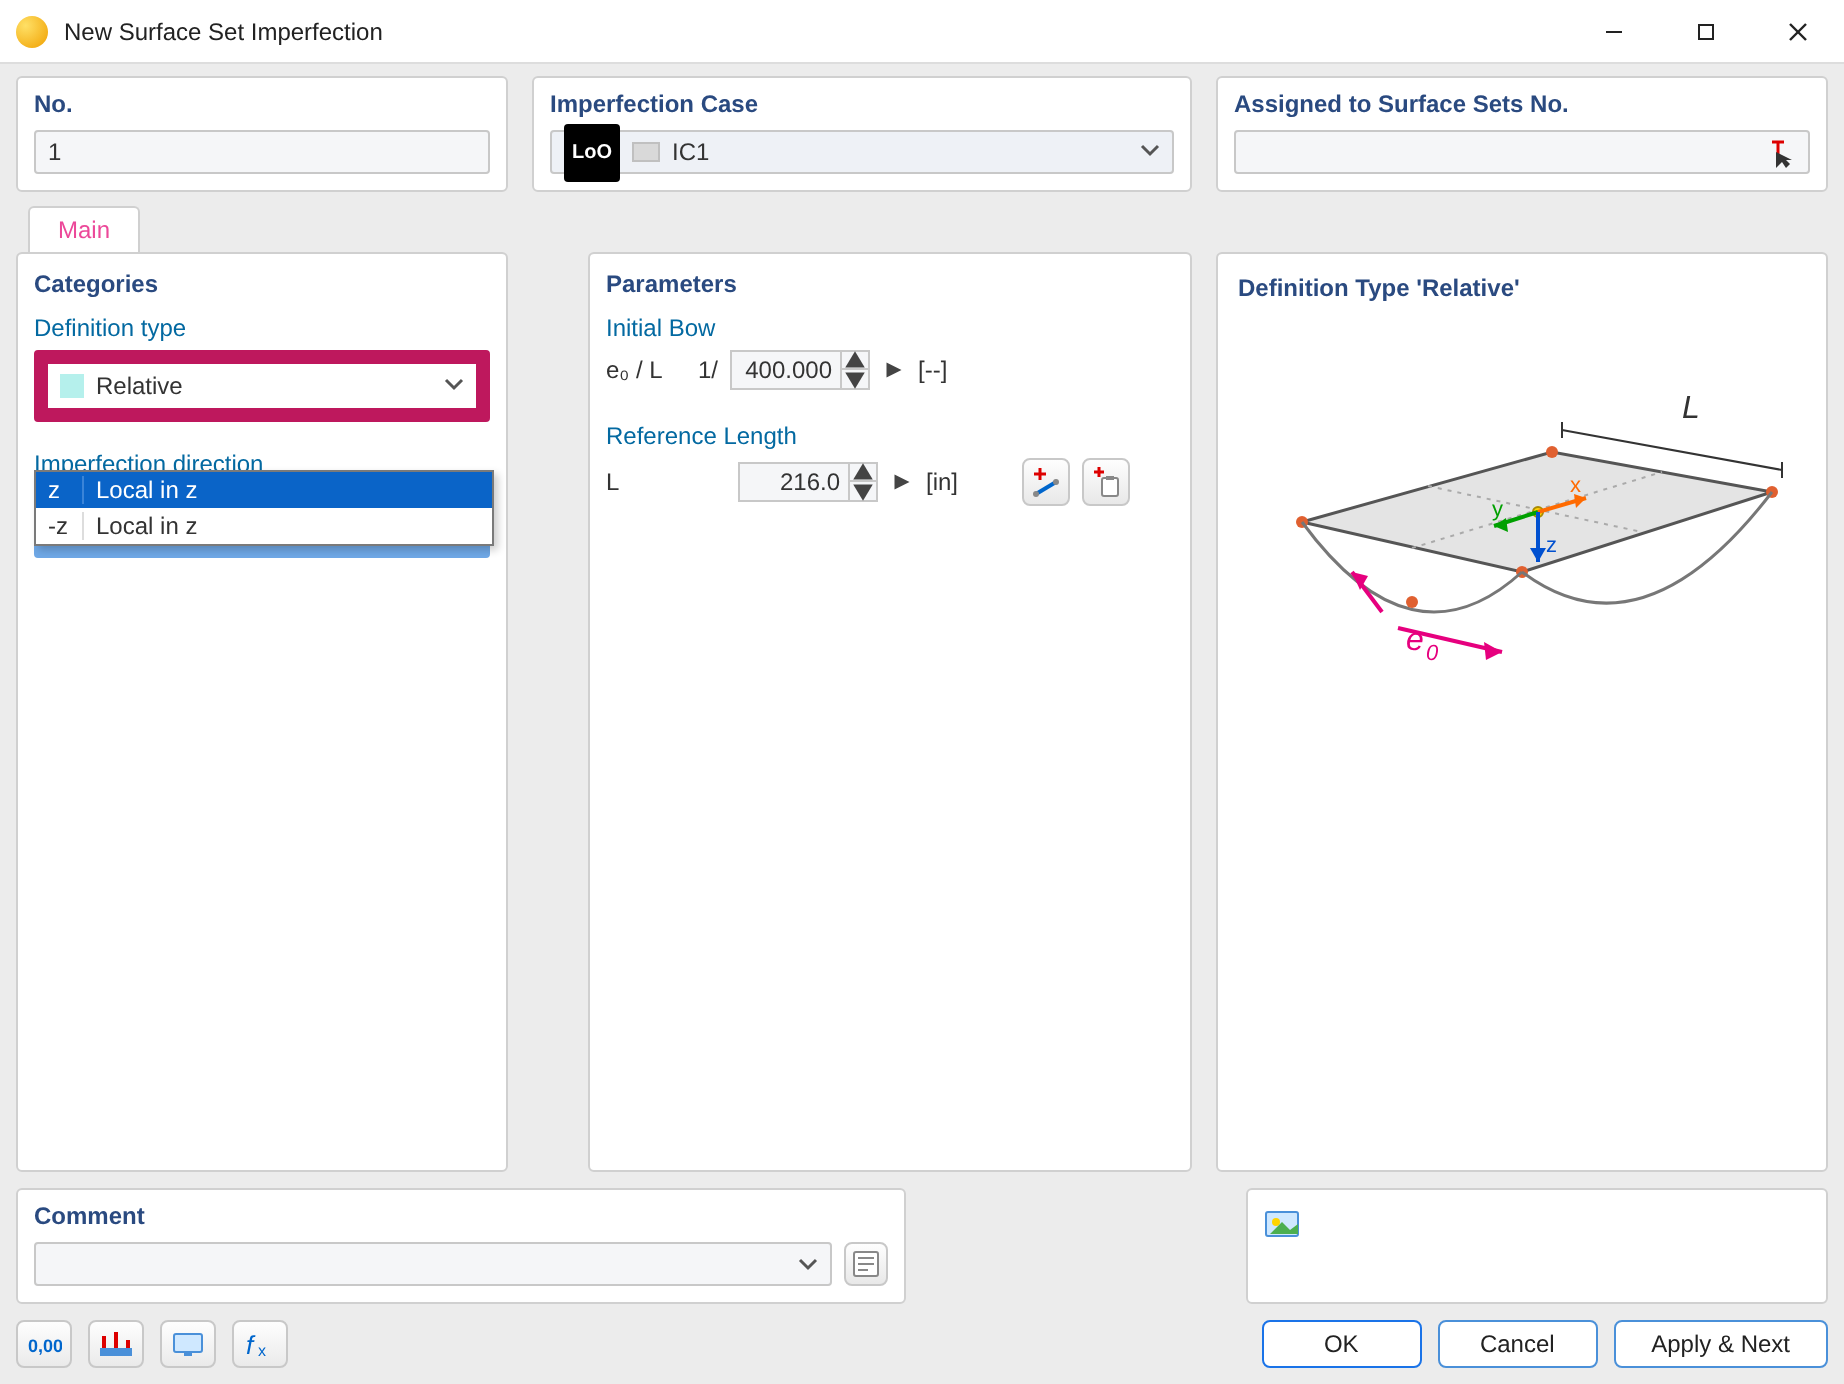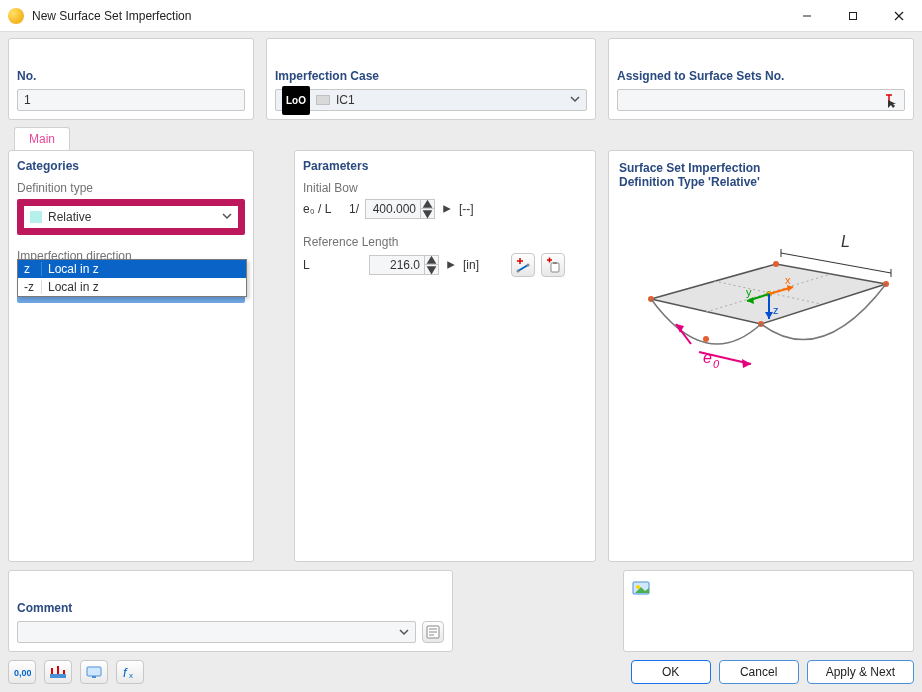--- a/index.html
+++ b/index.html
@@ -16,21 +16,21 @@
 
   
   .outer { position:absolute; top:32px; left:0; right:0; bottom:0; background:#ececec; padding:6px 8px 8px 8px; display:flex; flex-direction:column; }
 
   
   .toprow { display:flex; gap:12px; }
   .panel { background:#fff; border:1px solid #d0d0d0; border-radius:3px; padding:6px 8px 8px 8px; }
   .panel.top-no { width:246px; }
   .panel.top-case { flex:1; }
   .panel.top-assign { width:306px; }
-  .panel-title { color:#2a4a80; font-weight:600; font-size:12px; margin-bottom:6px;margin-top:24px; }
+  .panel-title { color:#2a4a80; font-weight:600; font-size:12px; margin-bottom:6px; }
 
   .field { height:22px; border:1px solid #c8c8c8; border-radius:2px; background:#f5f6f8; display:flex; align-items:center; padding:0 6px; font-size:12px; color:#333; }
   .case-field { display:flex; align-items:center; gap:6px; position:relative; background:#eef1f6; }
   .case-field .badge { background:#000; color:#fff; font-weight:bold; font-size:10px; padding:9px 4px; border-radius:2px; }
   .case-field .swatch { width:14px; height:10px; background:#d9d9d9; border:1px solid #c0c0c0; }
   .case-field .chev { position:absolute; right:6px; top:3px; }
   .assign-field { position:relative; }
   .assign-field .pick-icon { position:absolute; right:3px; top:2px; width:18px; height:18px; display:flex; align-items:center; justify-content:center; }
 
   
@@ -39,21 +39,21 @@
 
   
   .mainrow { display:flex; gap:12px; flex:1; min-height:0; }
   .col { display:flex; flex-direction:column; min-height:0; }
   .col.left { width:246px; }
   .col.mid { flex:1;padding-left:28px; }
   .col.right { width:306px; }
 
   .bigpanel { background:#fff; border:1px solid #d0d0d0; border-radius:3px; padding:8px; flex:1; display:flex; flex-direction:column; position:relative; }
   .subtitle { color:#2a4a80; font-weight:600; font-size:12px; margin-bottom:8px; }
-  .lbl { font-size:12px; color:#737373; margin-bottom:4px; }
+  .lbl { font-size:12px; color:#0369a1; margin-bottom:4px; }
 
   .combo { height:36px; border:7px solid #be185d; border-radius:2px; display:flex; align-items:center; padding-left:6px; position:relative; background:#fff; }
   .combo .chev { position:absolute; right:6px; top:4px; }
   .combo.highlight { background:#d6e9ff; border-color:#6fa8e6; }
   .combo .sw { width:12px; height:12px; background:#b5f0ec; margin-right:6px; }
 
   
   .dropdown { position:absolute; left:8px; top:108px; width:230px; border:1px solid #7a7a7a; background:#fff; z-index:50; box-shadow:2px 2px 4px rgba(0,0,0,0.2); }
   .dropdown .opt { display:flex; height:18px; align-items:center; font-size:12px; }
   .dropdown .opt .k { width:24px; padding-left:6px; border-right:1px solid #ddd; }
@@ -275,21 +275,20 @@
               <rect x="6" y="6" width="8" height="9" rx="1" fill="#fff" stroke="#888"></rect>
               <rect x="8" y="5" width="4" height="2" fill="#888"></rect>
             </svg>
           </div>
         </div>
       </div>
     </div>
 
     <div class="col right">
       <div class="bigpanel" style="padding:10px;">
-        <div style="color:#2a4a80; font-weight:600; font-size:12px;">Surface Set Imperfection</div>
         <div style="color:#2a4a80; font-weight:600; font-size:12px;">Definition Type 'Relative'</div>
         <div class="diagram">
           <svg width="280" height="200" viewBox="0 0 280 200">
 
             <polygon points="30,70 155,35 265,55 140,95" fill="#ddd" fill-opacity="0.8" stroke="#555" stroke-width="1.5"></polygon>
 
             <circle cx="30" cy="70" r="3" fill="#e06030"></circle>
             <circle cx="155" cy="35" r="3" fill="#e06030"></circle>
             <circle cx="265" cy="55" r="3" fill="#e06030"></circle>
             <circle cx="140" cy="95" r="3" fill="#e06030"></circle>

